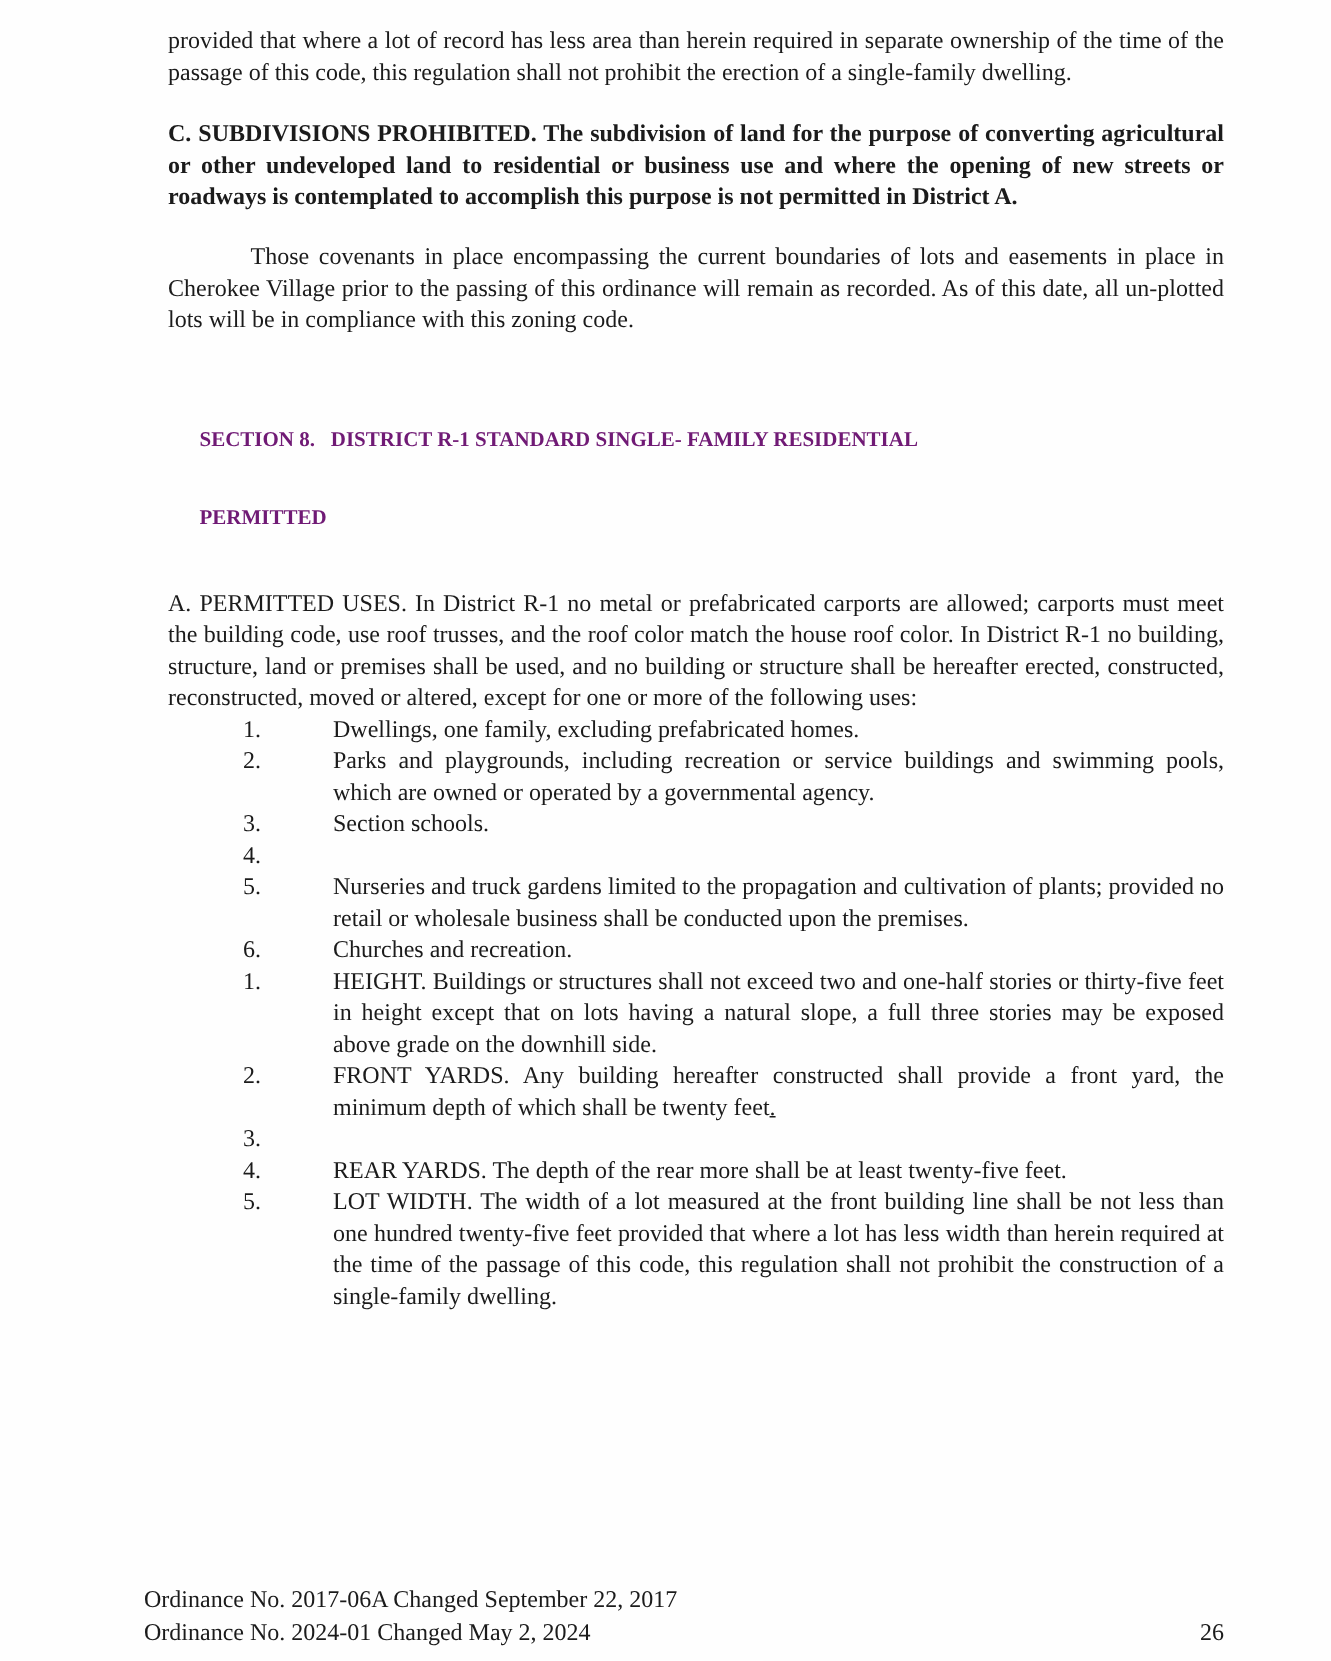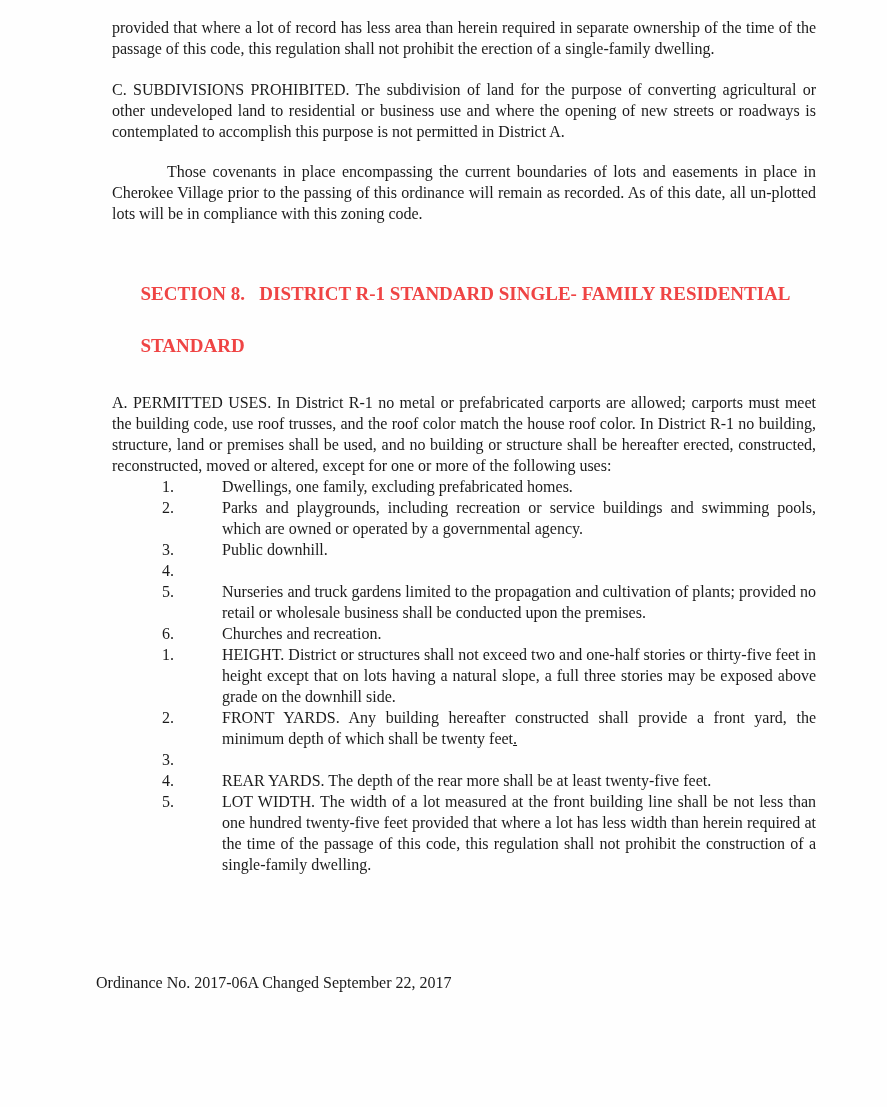--- a/index.html
+++ b/index.html
@@ -20,51 +20,51 @@
     padding-left: 16px;
   }
   .content {
     padding: 17px 87px 0 96px; 
   }
   .just { text-align: justify; }
   .continuation-block {
     margin-left: 110px;
     text-align: justify;
   }
-  .para-c { margin-top: 20px; }
+  .para-c { margin-top: 20px; font-weight: bold; }
   .para-covenants {
     margin-top: 19px;
     text-indent: 55px;
   }
   .section-heading {
     margin-top: 31px;
-    font-size: 19px;
+    font-size: 14px;
     font-weight: bold;
     line-height: 26px;
     white-space: pre-wrap;
-    color: #ef4444;
+    color: #701a75;
   }
   .para-a { margin-top: 7px; }
   .para-b { margin-top: 12px; }
   .list { }
   .li { display: flex; }
   .li-num {
     flex: 0 0 60px;
     margin-left: 50px;
   }
   .li-body {
     flex: 1;
     text-align: justify;
   }
   .u-suffix { text-decoration: underline; }
   .footer {
     position: absolute;
     left: 96px;
     right: 87px;
-    top: 972px;
+    top: 1056px;
     line-height: 21.5px;
   }
   .footer-line2 {
     display: flex;
     justify-content: space-between;
   }
 </style>
 </head>
 <body>
 
@@ -72,56 +72,56 @@
   <div class="content">
 
     <p class="continuation-block" style="margin:0">provided that where a lot of record has less area than herein required in separate ownership of the time of the passage of this code, this regulation shall not prohibit the erection of a single-family dwelling.</p>
 
     <p class="para-c just" style="margin-bottom:0">C.  SUBDIVISIONS PROHIBITED.  The subdivision of land for the purpose of converting agricultural or other undeveloped land to residential or business use and where the opening of new streets or roadways is contemplated to accomplish this purpose is not permitted in District A.</p>
 
     <p class="para-covenants just" style="margin-bottom:12px">Those covenants in place encompassing the current boundaries of lots and easements in place in Cherokee Village prior to the passing of this ordinance will remain as recorded.  As of this date, all un-plotted lots will be in compliance with this zoning code.</p>
 
     <h2 class="section-heading" style="margin-bottom:0">
       <span>SECTION 8.   DISTRICT R-1 STANDARD SINGLE- FAMILY RESIDENTIAL</span><br>
-      <span>STANDARD</span>
+      <span>PERMITTED</span>
     </h2>
 
     <p class="para-a just" style="margin-bottom:0">A.  PERMITTED USES.  In District R-1 no metal or prefabricated carports are allowed; carports must meet the building code, use roof trusses, and the roof color match the house roof color.  In District R-1 no building, structure, land or premises shall be used, and no building or structure shall be hereafter erected, constructed, reconstructed, moved or altered, except for one or more of the following uses:</p>
 
     <div class="list">
       <div class="li">
         <span class="li-num">1.</span>
         <span class="li-body">Dwellings, one family, excluding prefabricated homes.</span>
       </div>
       <div class="li">
         <span class="li-num">2.</span>
         <span class="li-body">Parks and playgrounds, including recreation or service buildings and swimming pools, which are owned or operated by a governmental agency.</span>
       </div>
       <div class="li">
         <span class="li-num">3.</span>
-        <span class="li-body">Public downhill.</span>
+        <span class="li-body">Section schools.</span>
       </div>
       <div class="li">
         <span class="li-num">4.</span>
       </div>
       <div class="li">
         <span class="li-num">5.</span>
         <span class="li-body">Nurseries and truck gardens limited to the propagation and cultivation of plants; provided no retail or wholesale business shall be conducted upon the premises.</span>
       </div>
       <div class="li">
         <span class="li-num">6.</span>
         <span class="li-body">Churches and recreation.</span>
       </div>
     </div>
 
 
     <div class="list">
       <div class="li">
         <span class="li-num">1.</span>
-        <span class="li-body">HEIGHT.  District or structures shall not exceed two and one-half stories or thirty-five feet in height except that on lots having a natural slope, a full three stories may be exposed above grade on the downhill side.</span>
+        <span class="li-body">HEIGHT.  Buildings or structures shall not exceed two and one-half stories or thirty-five feet in height except that on lots having a natural slope, a full three stories may be exposed above grade on the downhill side.</span>
       </div>
       <div class="li">
         <span class="li-num">2.</span>
         <span class="li-body"><span>FRONT YARDS.  Any building hereafter constructed shall provide a front yard, the minimum depth of which shall be twenty feet</span><span class="u-suffix">.</span></span>
       </div>
       <div class="li">
         <span class="li-num">3.</span>
       </div>
       <div class="li">
         <span class="li-num">4.</span>
@@ -130,14 +130,18 @@
       <div class="li">
         <span class="li-num">5.</span>
         <span class="li-body">LOT WIDTH.  The width of a lot measured at the front building line shall be not less than one hundred twenty-five feet provided that where a lot has less width than herein required at the time of the passage of this code, this regulation shall not prohibit the construction of a single-family dwelling.</span>
       </div>
     </div>
 
   </div>
 
   <div class="footer">
     <div>Ordinance No. 2017-06A Changed September 22, 2017</div>
+    <div class="footer-line2">
+      <span>Ordinance No. 2024-01 Changed May 2, 2024</span>
+      <span>26</span>
+    </div>
   </div>
 </div>
 
 </body></html>

